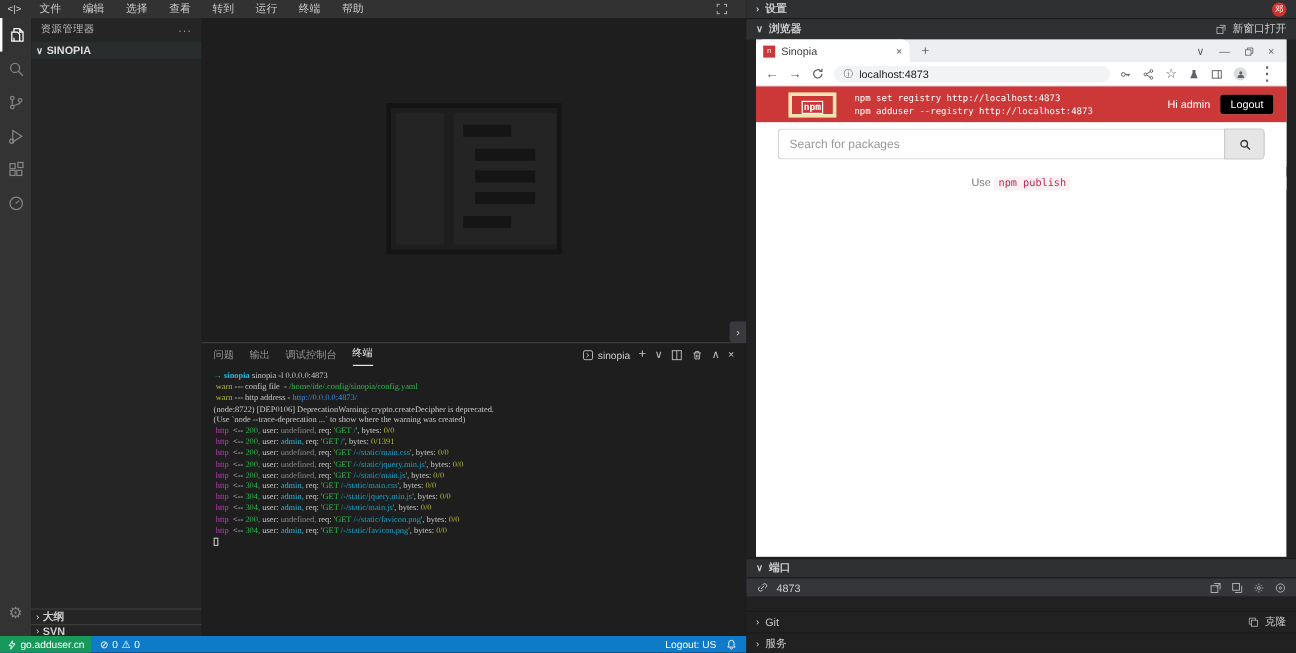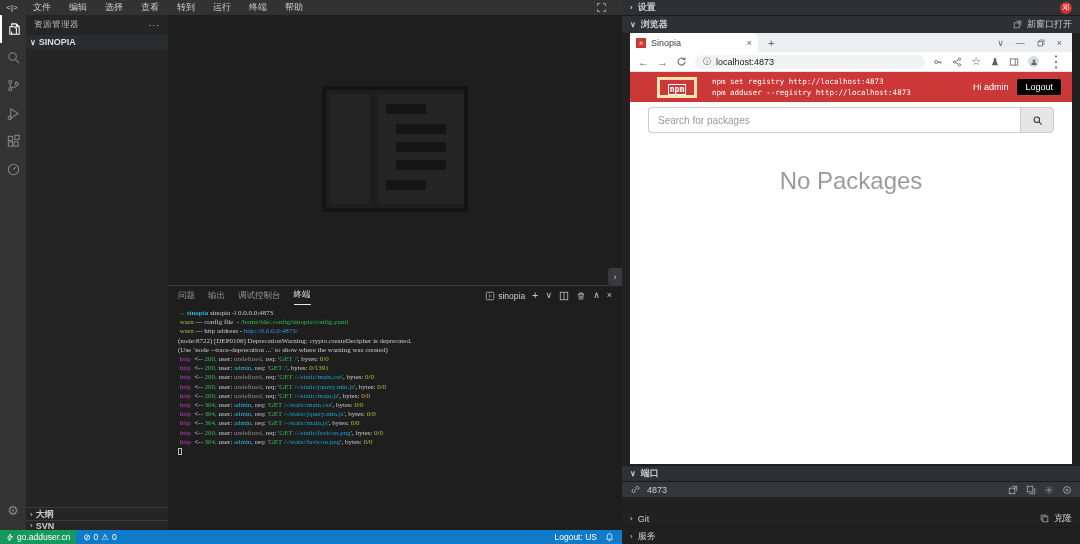--- a/index.html
+++ b/index.html
@@ -420,17 +420,20 @@
       <input class="search-input" placeholder="Search for packages" style="">
       <span class="search-btn">
         <svg width="11" height="11" viewBox="0 0 16 16" stroke="#333" fill="none" stroke-width="1.6">
             <circle cx="7" cy="7" r="4"></circle>
             <path d="M10 10l4 4"></path>
           </svg>
       </span>
     </div>
 
     <div class="bcontent">
-      <div class="no-pkgs">No Packages</div>
+      <div class="hint">
+        <span>Use</span>
+        <code>npm publish</code>
+      </div>
     </div>
   </div>
 
 </div>
 
 </body></html>

